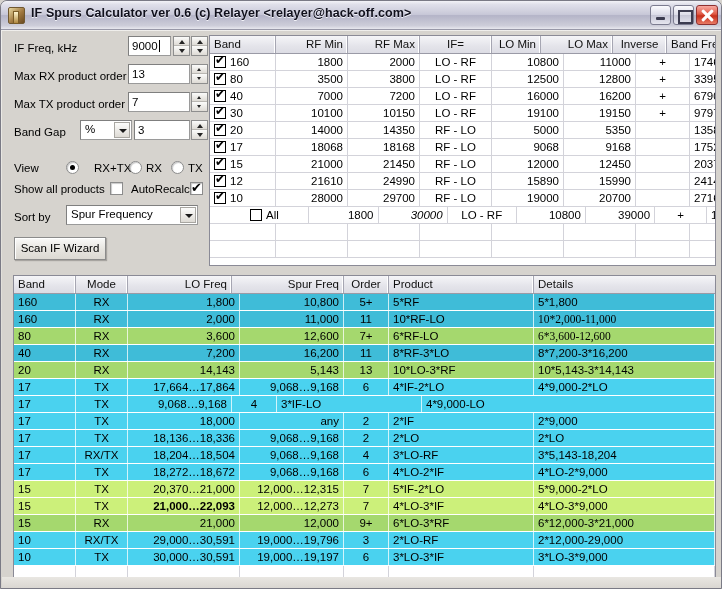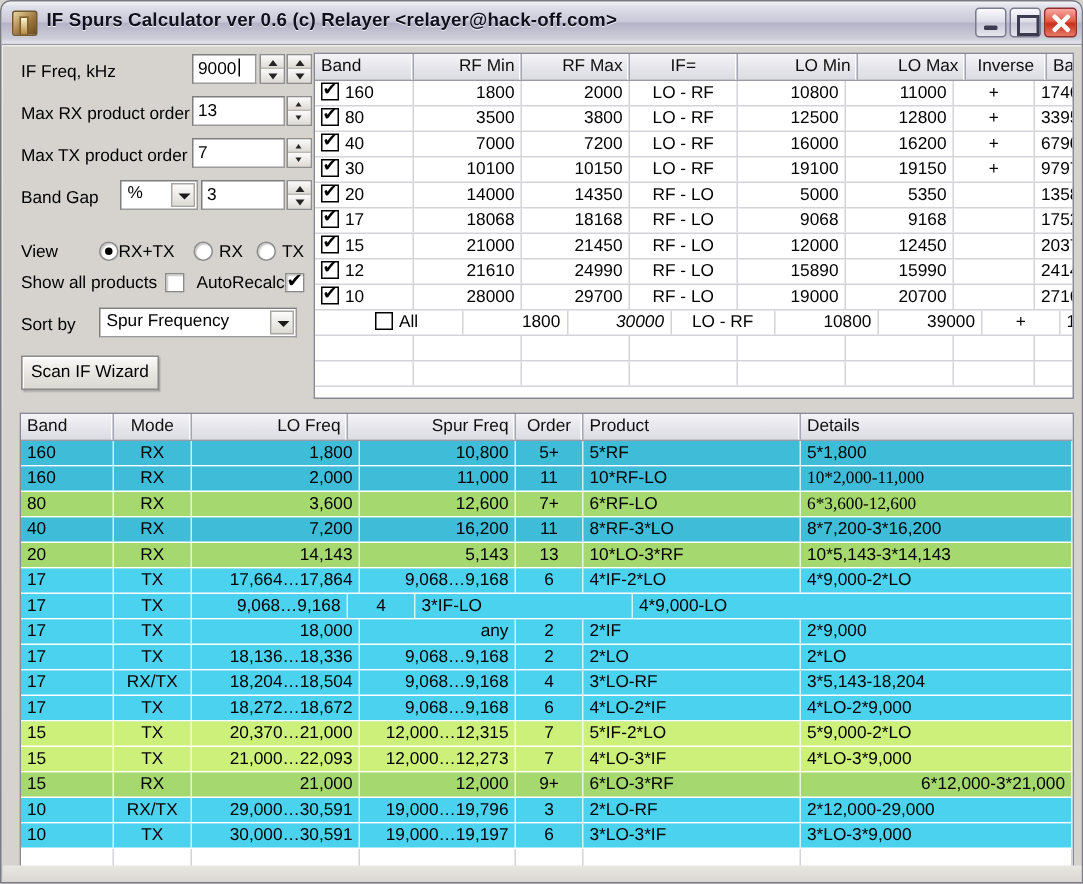--- a/index.html
+++ b/index.html
@@ -295,21 +295,21 @@
         <div class="up">
             <i class="arrowup"></i>
           </div>
         <div class="dn">
             <i class="arrowdn"></i>
           </div>
       </div>
 
       <div class="lbl" style="left:10px; top:131px;">View</div>
       <div class="radio on" style="left:62px; top:130px;"></div>
-      <div class="lbl" style="left:75px; top:131px;">RX+TX</div>
+      <div class="lbl" style="left:90px; top:131px;">RX+TX</div>
       <div class="radio" style="left:125px; top:130px;"></div>
       <div class="lbl" style="left:142px; top:131px;">RX</div>
       <div class="radio" style="left:167px; top:130px;"></div>
       <div class="lbl" style="left:184px; top:131px;">TX</div>
 
       <div class="lbl" style="left:10px; top:152px;">Show all products</div>
       <div class="chk" style="left:106px; top:151px;"></div>
       <div class="lbl" style="left:127px; top:152px;">AutoRecalc</div>
       <div class="chk on" style="left:186px; top:151px;"></div>
 
@@ -321,21 +321,21 @@
 
       <div class="btn3d" style="left:10px; top:206px; width:92px;">Scan IF Wizard</div>
     </div>
 
     <div class="grid" id="band-grid" style="left:207px; top:4px; width:507px; height:231px;">
       <div class="grid-head" id="band-head">
           <div class="gh " style="width: 66px;">Band</div>
           <div class="gh ralign" style="width: 72px;">RF Min</div>
           <div class="gh ralign" style="width: 72px;">RF Max</div>
           <div class="gh calign" style="width: 72px;">IF=</div>
-          <div class="gh ralign" style="width: 80px;">LO Min</div>
+          <div class="gh ralign" style="width: 49px;">LO Min</div>
           <div class="gh ralign" style="width: 72px;">LO Max</div>
           <div class="gh calign" style="width: 54px;">Inverse</div>
           <div class="gh " style="flex: 1 1 0%;">Band Freq +/- Gap</div>
         </div>
       <div id="band-body">
           <div class="grow">
             <div class="gc " style="width: 66px;"><span class="bchk on"></span><span>160</span></div>
             <div class="gc ralign" style="width: 72px;">1800</div>
             <div class="gc ralign" style="width: 72px;">2000</div>
             <div class="gc calign" style="width: 72px;">LO - RF</div>
@@ -571,34 +571,34 @@
             <div class="gc calign" style="width: 52px;">TX</div>
             <div class="gc ralign" style="width: 112px;">20,370…21,000</div>
             <div class="gc ralign" style="width: 104px;">12,000…12,315</div>
             <div class="gc calign" style="width: 45px;">7</div>
             <div class="gc " style="width: 145px;">5*IF-2*LO</div>
             <div class="gc " style="flex: 1 1 0%;">5*9,000-2*LO</div>
           </div>
           <div class="grow r-lime">
             <div class="gc " style="width: 62px;">15</div>
             <div class="gc calign" style="width: 52px;">TX</div>
-            <div class="gc ralign" style="width: 112px;">21,000…22,093</div>
+            <div class="gc ralign" style="width: 112px; font-weight: bold;">21,000…22,093</div>
             <div class="gc ralign" style="width: 104px;">12,000…12,273</div>
             <div class="gc calign" style="width: 45px;">7</div>
             <div class="gc " style="width: 145px;">4*LO-3*IF</div>
             <div class="gc " style="flex: 1 1 0%;">4*LO-3*9,000</div>
           </div>
           <div class="grow r-green">
             <div class="gc " style="width: 62px;">15</div>
             <div class="gc calign" style="width: 52px;">RX</div>
             <div class="gc ralign" style="width: 112px;">21,000</div>
             <div class="gc ralign" style="width: 104px;">12,000</div>
             <div class="gc calign" style="width: 45px;">9+</div>
             <div class="gc " style="width: 145px;">6*LO-3*RF</div>
-            <div class="gc " style="flex: 1 1 0%; text-align: right;">6*12,000-3*21,000</div>
+            <div class="gc " style="flex: 1 1 0%;">6*12,000-3*21,000</div>
           </div>
           <div class="grow r-cyan">
             <div class="gc " style="width: 62px;">10</div>
             <div class="gc calign" style="width: 52px;">RX/TX</div>
             <div class="gc ralign" style="width: 112px;">29,000…30,591</div>
             <div class="gc ralign" style="width: 104px;">19,000…19,796</div>
             <div class="gc calign" style="width: 45px;">3</div>
             <div class="gc " style="width: 145px;">2*LO-RF</div>
             <div class="gc " style="flex: 1 1 0%;">2*12,000-29,000</div>
           </div>

